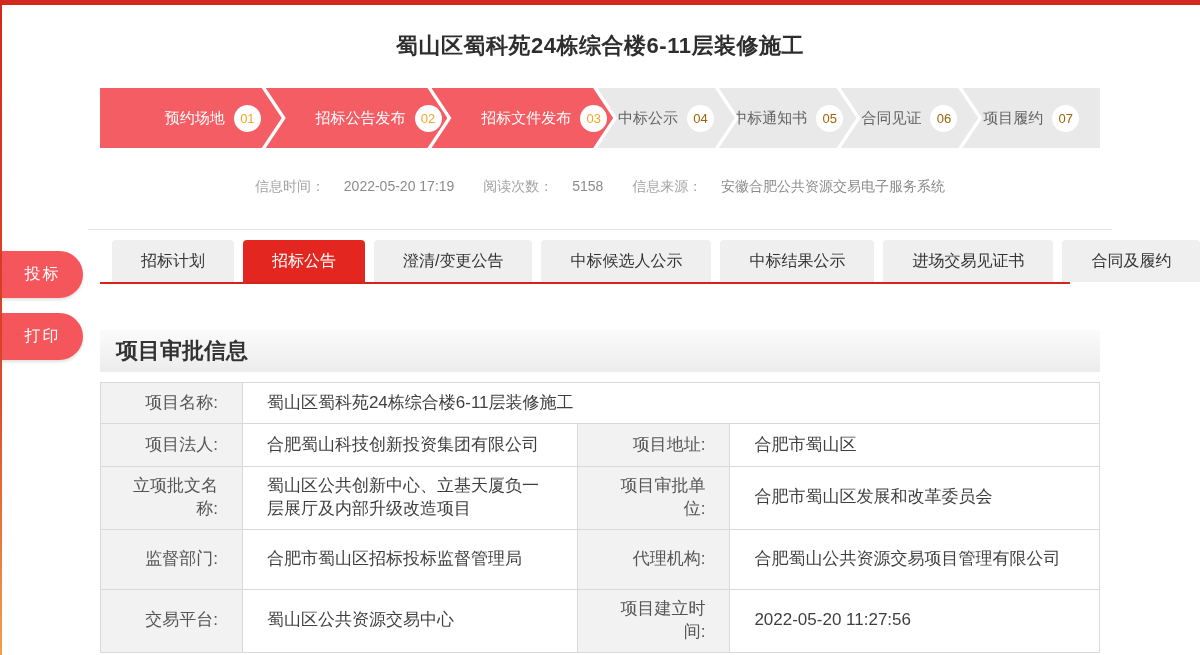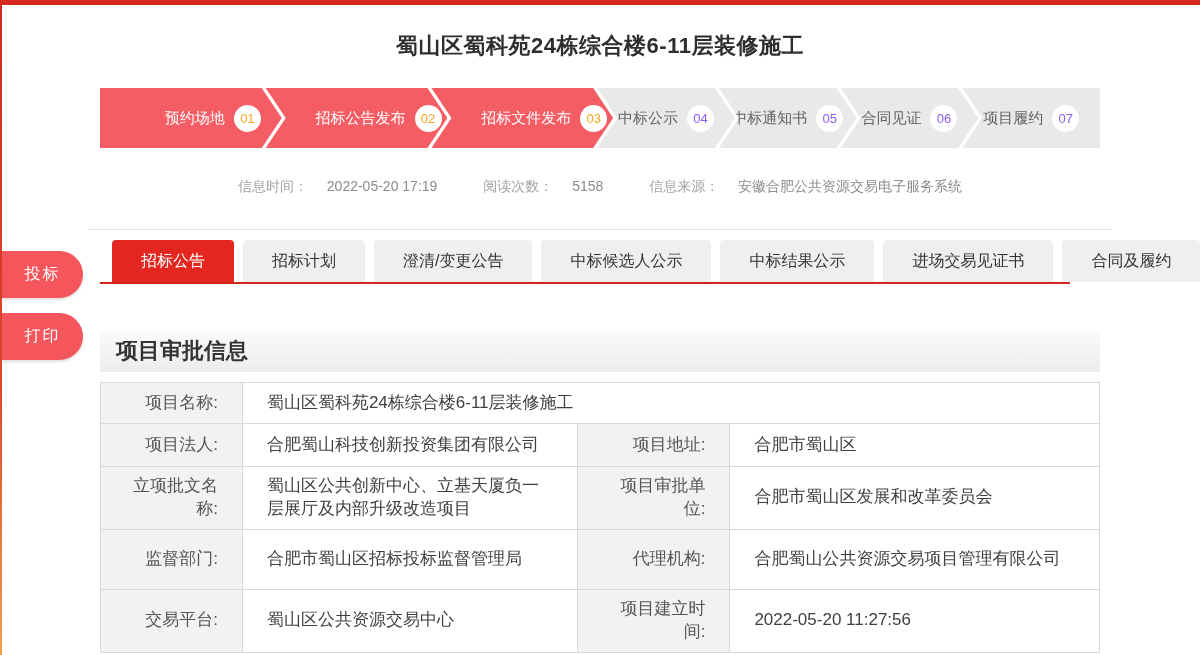--- a/index.html
+++ b/index.html
@@ -39,27 +39,27 @@
     clip-path: polygon(0 0, 100% 0, 100% 100%, 0 100%, 20px 50%);
   }
   .step.active { background: #f45d64; color: #ffffff; padding-left: 44px; }
   .step.inactive { background: #e9e9e9; color: #636363; }
   .step-badge {
     width: 27px; height: 27px; border-radius: 50%; background: #ffffff;
     display: flex; align-items: center; justify-content: center;
     font-size: 13px; flex: none;
   }
   .step.active .step-badge { color: #f5a623; }
-  .step.inactive .step-badge { color: #8b5cf6; }
+  .step.inactive .step-badge { color: #a16207; }
 
   
   .info-line { text-align: center; font-size: 14px; margin-top: 30px; color: #a3a3a3; }
   .info-line .lab { color: #a3a3a3; }
   .info-line .val { color: #8b8b8b; margin-left: 15px; }
-  .info-line .grp { margin-left: 42px; }
+  .info-line .grp { margin-left: 25px; }
   .info-line .grp:first-child { margin-left: 0; }
 
   .divider { position: absolute; left: 88px; right: 88px; top: 224px; height: 1px; background: #e4e4e4; }
 
   
   .tabs {
     display: flex; gap: 9px; align-items: flex-end;
     margin-top: 44px; padding-left: 12px;
     width: 970px; border-bottom: 2px solid #d2251e;
   }
@@ -159,22 +159,22 @@
       <span class="lab">阅读次数：</span>
       <span class="val">5158</span>
     </span>
     <span class="grp">
       <span class="lab">信息来源：</span>
       <span class="val">安徽合肥公共资源交易电子服务系统</span>
     </span>
   </div>
 
   <div class="tabs">
+    <div class="tab">招标计划</div>
     <div class="tab active">招标公告</div>
-    <div class="tab">招标计划</div>
     <div class="tab">澄清/变更公告</div>
     <div class="tab">中标候选人公示</div>
     <div class="tab">中标结果公示</div>
     <div class="tab">进场交易见证书</div>
     <div class="tab">合同及履约</div>
   </div>
 
   <div class="section-header">项目审批信息</div>
 
   <table class="approval">

